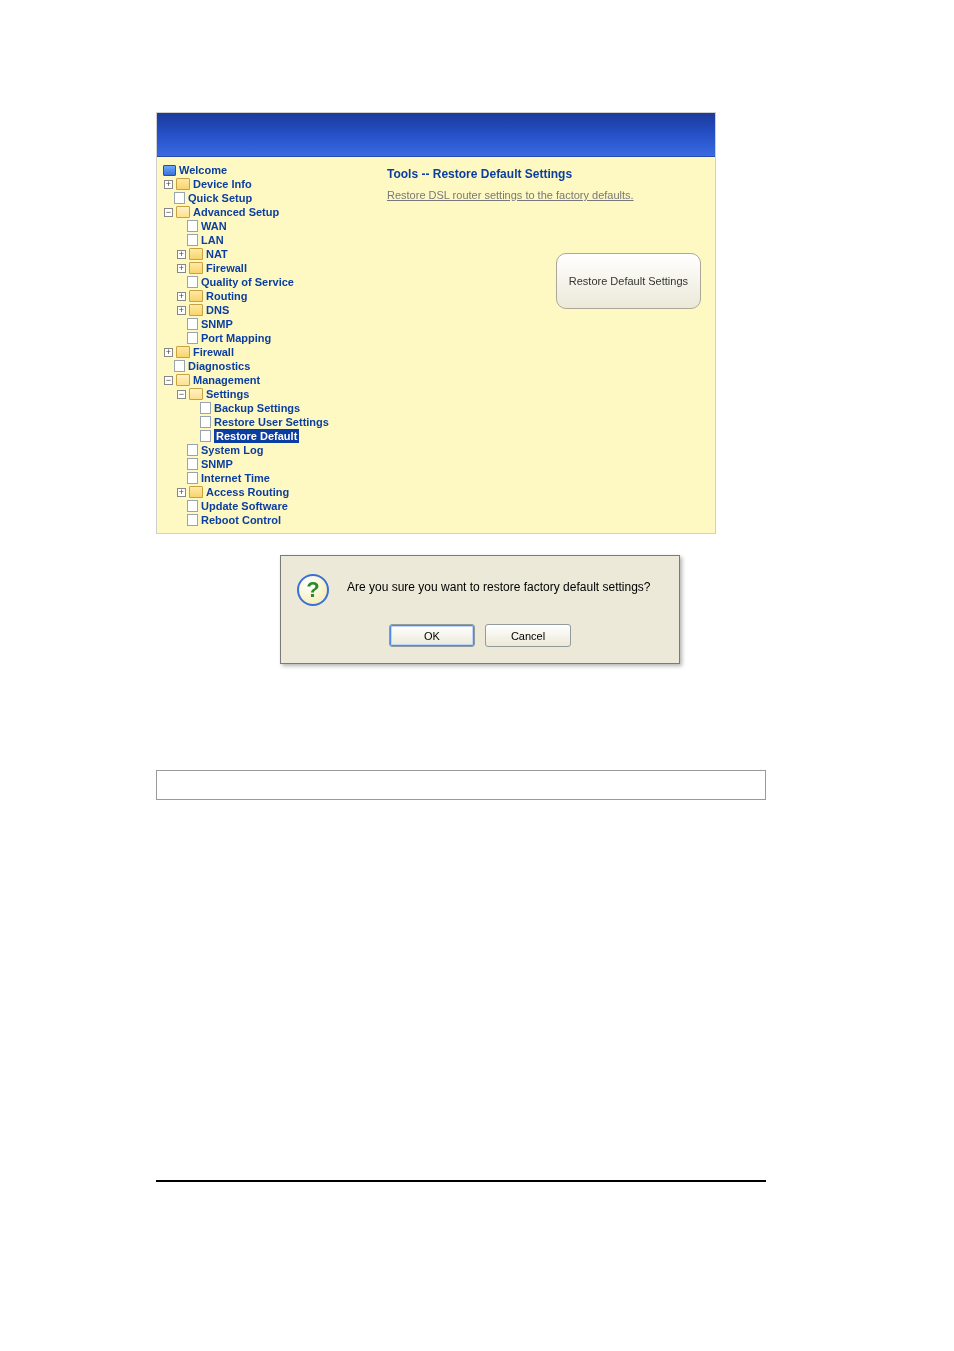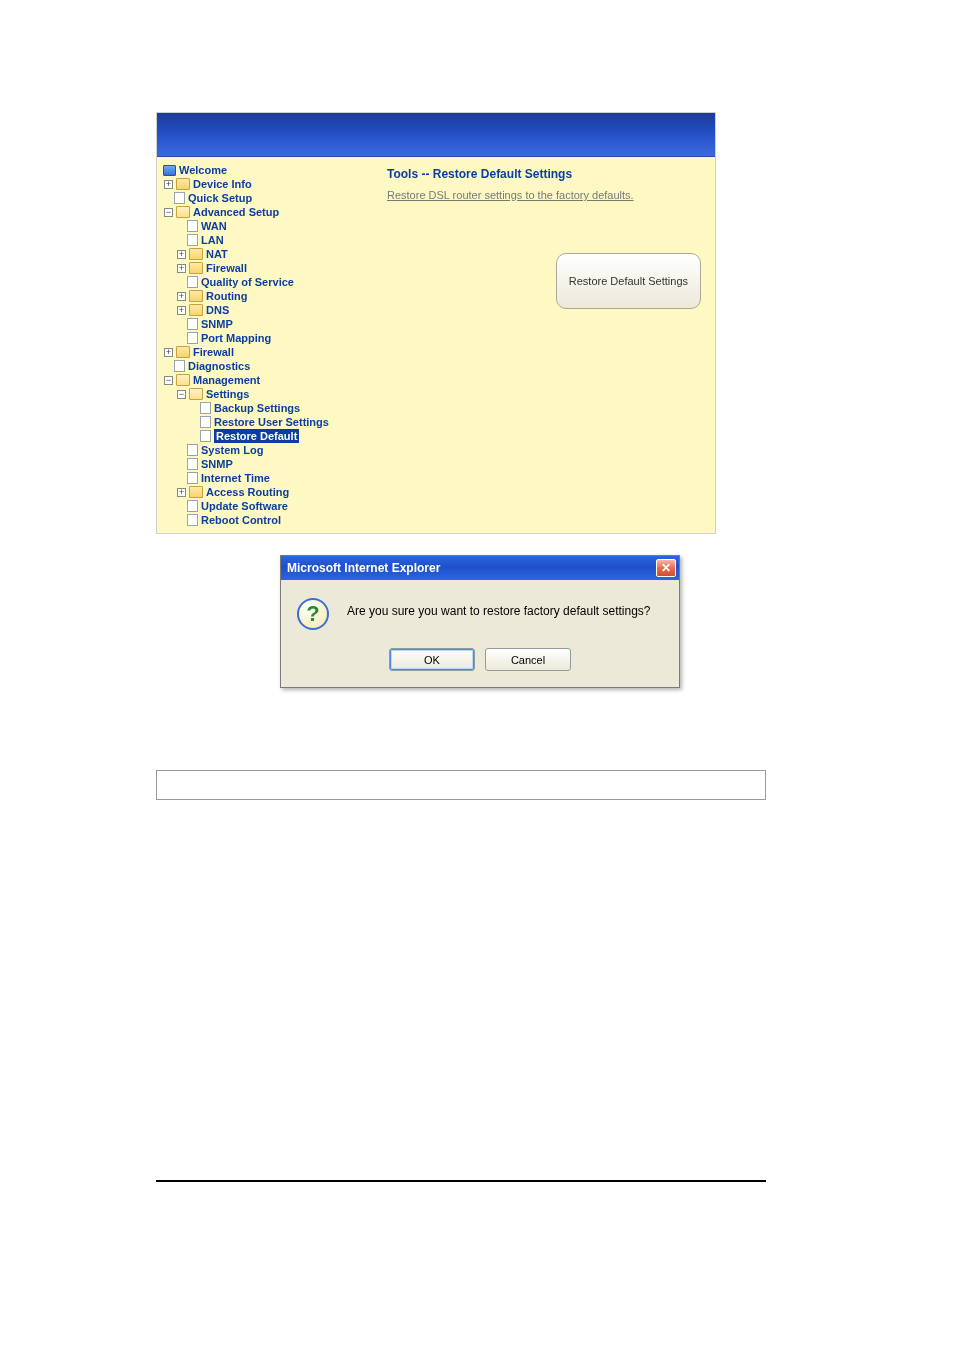--- a/index.html
+++ b/index.html
@@ -442,26 +442,20 @@
       <div class="content-text">Restore DSL router settings to the factory defaults.</div>
       <div class="restore-btn-row">
         <button class="win-button-big">Restore Default Settings</button>
       </div>
     </div>
 
   </div>
 </div>
 
 <div class="dialog">
-  <div class="dialog-titlebar">
-    <span class="dialog-title">Microsoft Internet Explorer</span>
-    <span class="dialog-close">
-      <span>✕</span>
-    </span>
-  </div>
   <div class="dialog-body">
     <div class="dialog-icon">
       <span>?</span>
     </div>
     <div class="dialog-message">Are you sure you want to restore factory default settings?</div>
   </div>
   <div class="dialog-buttons">
     <button class="win-button default-btn">OK</button>
     <button class="win-button">Cancel</button>
   </div>

